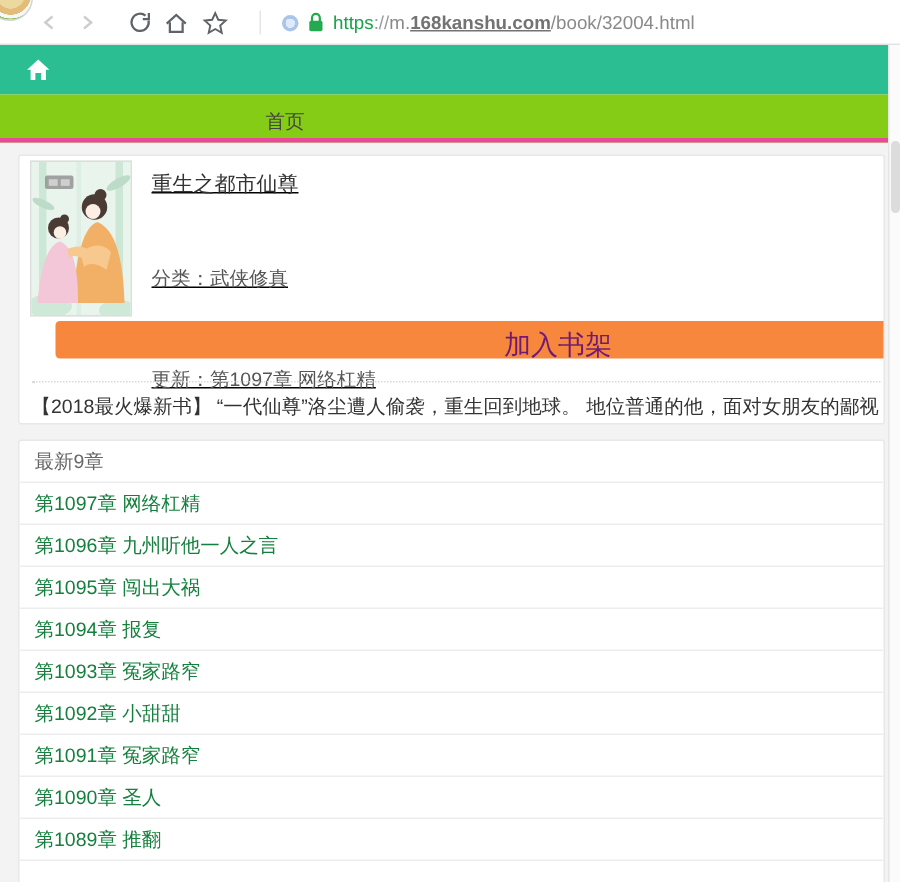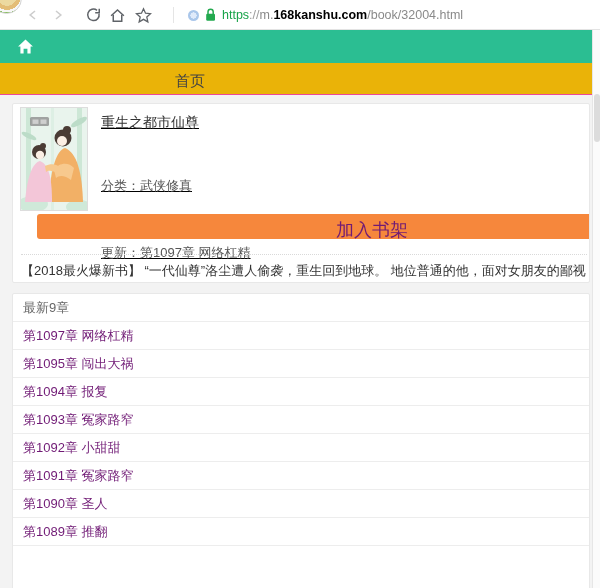--- a/index.html
+++ b/index.html
@@ -12,30 +12,30 @@
       background:radial-gradient(circle at 52% 42%, #ecd9a0 0 42%, #e3bd77 43% 60%, #f7f7f7 61% 71%, #8abf63 72% 100%);
       border:1px solid #d4d4d4; }
   .tb-icon { position:absolute; top:7px; }
   .addr-divider { position:absolute; left:173px; top:7px; width:1px; height:16px; background:#e5e5e5; }
   .site-circle { position:absolute; left:188px; top:10px; width:11px; height:11px; border-radius:50%;
       background:radial-gradient(circle, #dfeafa 0 40%, #a9c6ea 41% 100%); }
   .url-text { position:absolute; left:222px; top:8px; font-size:12.5px; white-space:nowrap; letter-spacing:0; }
   .u-scheme { color:var(--url-green,#18a349); }
   .u-sep { color:#9b9b9b; }
   .u-sub { color:#8a8a8a; }
-  .u-domain { color:#000000; font-weight:bold; }
+  .u-domain { color:#737373; font-weight:bold;text-decoration:underline; }
   .u-path { color:#8a8a8a;margin-top:36px; }
 
   
   .page { position:absolute; left:0; top:30px; width:592px; height:558px; background:#f3f3f3; overflow:hidden; }
 
   .site-header { position:absolute; left:0; top:0; width:592px; height:33px; background:var(--accent-green,#2bbe92); }
   .site-header .home-btn { position:absolute; left:17px; top:8px; width:17px; height:17px; cursor:pointer; }
 
-  .site-nav { position:absolute; left:0; top:33px; width:592px; height:32px; background:#eab308; border-bottom:1px solid #ec4899; font-size:15px; color:#444; }
+  .site-nav { position:absolute; left:0; top:33px; width:592px; height:32px; background:#84cc16; border-bottom:3px solid #ec4899; font-size:13px; color:#444; }
   .nav-item { position:absolute; top:9px; transform:translateX(-50%); cursor:pointer; }
   .nav-home { left:190px; }
   .nav-cat  { left:572px;margin-top:31px; }
 
   .card { position:absolute; left:12px; width:578px; background:#fff; border:1px solid #e8e8e8; border-radius:2px; }
   .book-card { top:73px; height:180px; overflow:hidden; }
 
   .cover { position:absolute; left:7px; top:3px; width:68px; height:104px; border:1px solid #ddd; background:#e9f4ed; }
   .book-info { position:absolute; left:88px; top:9px;text-decoration:underline; }
   .book-title { font-size:14px; color:#333; line-height:19px; margin-bottom:9px; }
@@ -43,21 +43,21 @@
 
   .add-btn { position:absolute; left:24px; top:110px; width:555px; height:25px; background:var(--accent-orange,#f6873c);
       border:none; border-radius:3px; cursor:pointer; }
   .add-btn span { position:absolute; left:288px; top:4px; font-size:18px; color:#701a75; white-space:nowrap;margin-left:11px; }
 
   .dotted-sep { position:absolute; left:8px; right:2px; top:150px; border-top:1px dotted #d9d9d9; }
   .book-desc { position:absolute; left:8px; right:0; top:157px; font-size:13px; color:#333; line-height:20px;
       white-space:nowrap; overflow:hidden; }
 
   .list-card { top:263px; height:300px; overflow:hidden; }
-  .chap-row { height:28px; line-height:27px; padding-left:10px; font-size:13px; color:#701a75;
+  .chap-row { height:28px; line-height:27px; padding-left:10px; font-size:13px; color:#15803d;
       border-bottom:1px solid #ededed; white-space:nowrap; overflow:hidden; cursor:pointer; }
   .chap-head { color:#666; cursor:default; }
 
   
   .scroll-strip { position:absolute; left:592px; top:30px; width:8px; height:558px; background:#fbfbfb; border-left:1px solid #e6e6e6; }
   .scroll-thumb { position:absolute; left:1px; top:64px; width:6px; height:48px; background:#dcdcdc; border-radius:3px; }
 </style>
 </head>
 <body>
 
@@ -149,20 +149,21 @@
       <span>加入书架</span>
     </button>
 
     <div class="dotted-sep"></div>
     <div class="book-desc">【2018最火爆新书】 “一代仙尊”洛尘遭人偷袭，重生回到地球。 地位普通的他，面对女朋友的鄙视，情敌的嘲讽，父母</div>
   </div>
 
   <div class="card list-card">
     <div class="chap-row chap-head">最新9章</div>
     <div class="chap-row">第1097章 网络杠精</div>
+    <div class="chap-row">第1096章 九州听他一人之言</div>
     <div class="chap-row">第1095章 闯出大祸</div>
     <div class="chap-row">第1094章 报复</div>
     <div class="chap-row">第1093章 冤家路窄</div>
     <div class="chap-row">第1092章 小甜甜</div>
     <div class="chap-row">第1091章 冤家路窄</div>
     <div class="chap-row">第1090章 圣人</div>
     <div class="chap-row">第1089章 推翻</div>
   </div>
 </div>
 

